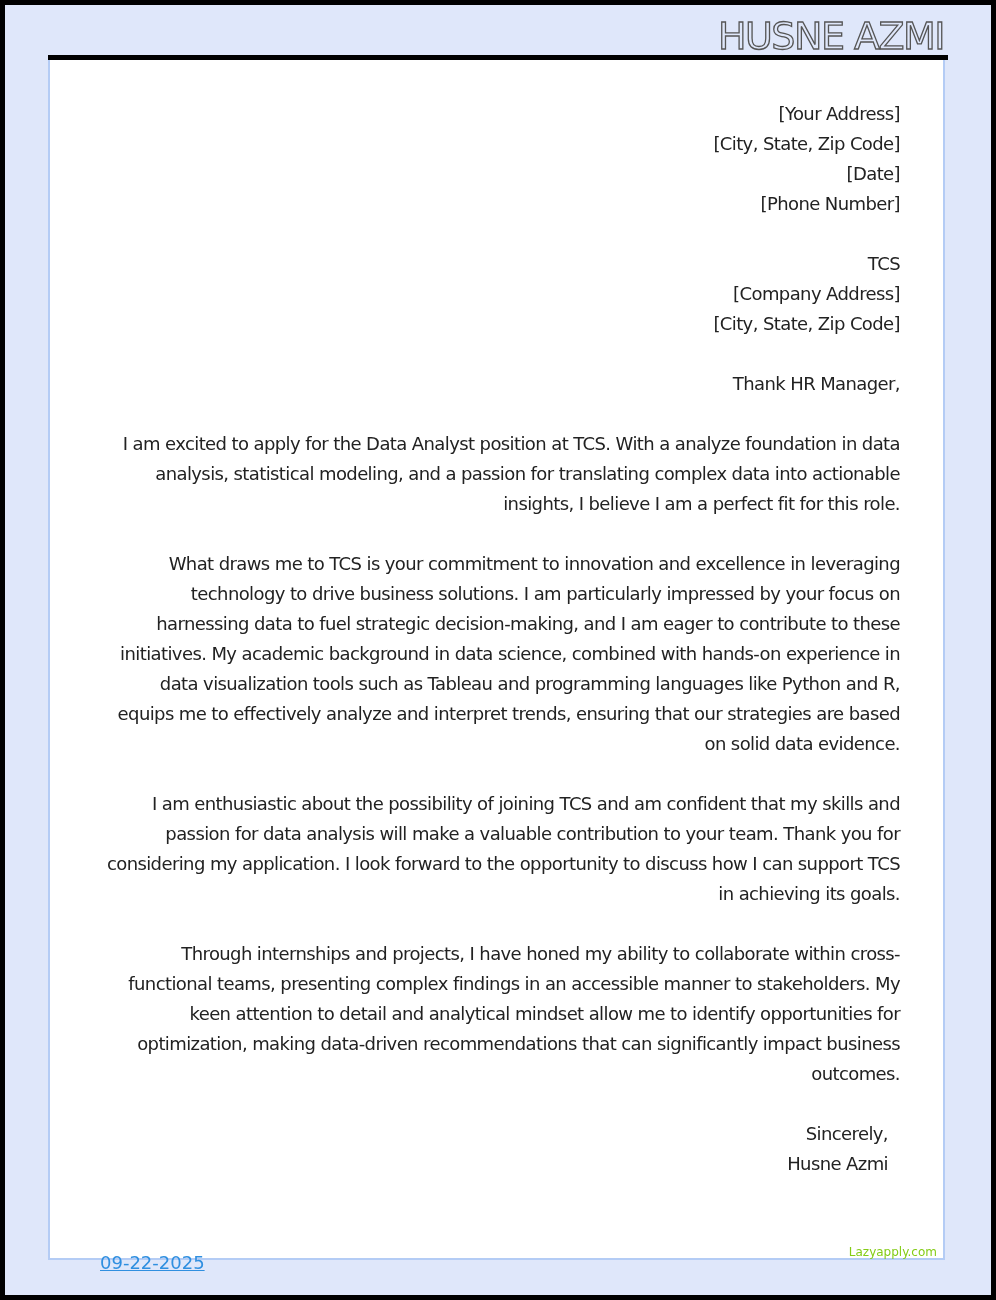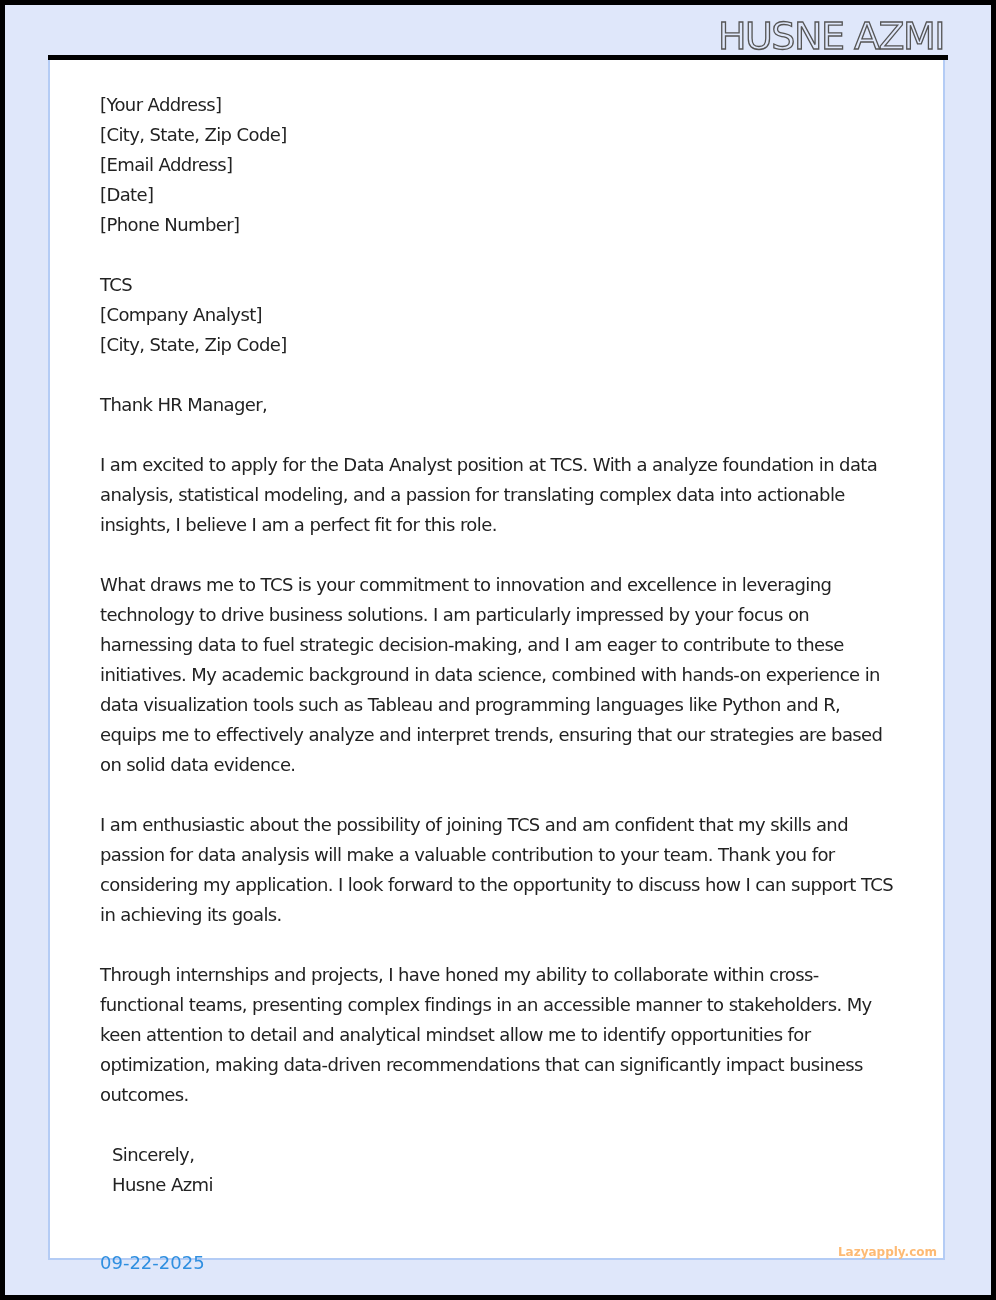--- a/index.html
+++ b/index.html
@@ -23,59 +23,59 @@
   .topbar {
     position:absolute; left:48px; top:55px; width:900px; height:5px; background:#000;
   }
   .page {
     position:absolute; left:48px; top:60px; width:897px; height:1200px;
     background:#fff;
     border-left:2px solid #b4ccf5; border-right:2px solid #b4ccf5; border-bottom:2px solid #b4ccf5;
     box-sizing:border-box;
   }
   .letter {
-    position:absolute; left:100px; top:90px; width:800px;
+    position:absolute; left:100px; top:99px; width:800px;
     font-family:"DejaVu Sans", sans-serif;
     font-size:18px; line-height:30px; color:#222;
     letter-spacing:-0.6px;
+    text-align:right;
   }
   .letter p { margin:0 0 30px 0; }
   .letter .line { display:block; }
   .date {
     position:absolute; left:100px; top:1248px;
     font-size:18px; line-height:30px; color:#2f8fe0;
     font-family:"DejaVu Sans", sans-serif;
+    text-decoration:underline;
   }
   .brand {
     position:absolute; right:59px; top:1245px;
-    font-size:12px; color:#fdba74;
+    font-size:12px; color:#84cc16;
     font-family:"DejaVu Sans", sans-serif;
-    font-weight:bold;
   }
 </style>
 </head>
 <body>
 
 <div class="frame"></div>
 <div class="name">HUSNE AZMI</div>
 <div class="topbar"></div>
 
 <div class="page"></div>
 
 <div class="letter">
   <p>
     <span class="line">[Your Address]</span>
     <span class="line">[City, State, Zip Code]</span>
-    <span class="line">[Email Address]</span>
     <span class="line">[Date]</span>
     <span class="line">[Phone Number]</span>
   </p>
   <p>
     <span class="line">TCS</span>
-    <span class="line">[Company Analyst]</span>
+    <span class="line">[Company Address]</span>
     <span class="line">[City, State, Zip Code]</span>
   </p>
   <p>Thank HR Manager,</p>
   <p>I am excited to apply for the Data Analyst position at TCS. With a analyze foundation in data analysis, statistical modeling, and a passion for translating complex data into actionable insights, I believe I am a perfect fit for this role.</p>
   <p>What draws me to TCS is your commitment to innovation and excellence in leveraging technology to drive business solutions. I am particularly impressed by your focus on harnessing data to fuel strategic decision-making, and I am eager to contribute to these initiatives. My academic background in data science, combined with hands-on experience in data visualization tools such as Tableau and programming languages like Python and R, equips me to effectively analyze and interpret trends, ensuring that our strategies are based on solid data evidence.</p>
   <p>I am enthusiastic about the possibility of joining TCS and am confident that my skills and passion for data analysis will make a valuable contribution to your team. Thank you for considering my application. I look forward to the opportunity to discuss how I can support TCS in achieving its goals.</p>
   <p>Through internships and projects, I have honed my ability to collaborate within cross-functional teams, presenting complex findings in an accessible manner to stakeholders. My keen attention to detail and analytical mindset allow me to identify opportunities for optimization, making data-driven recommendations that can significantly impact business outcomes.</p>
   <p style="margin:12px">
     <span class="line">Sincerely,</span>
     <span class="line">Husne Azmi</span>

